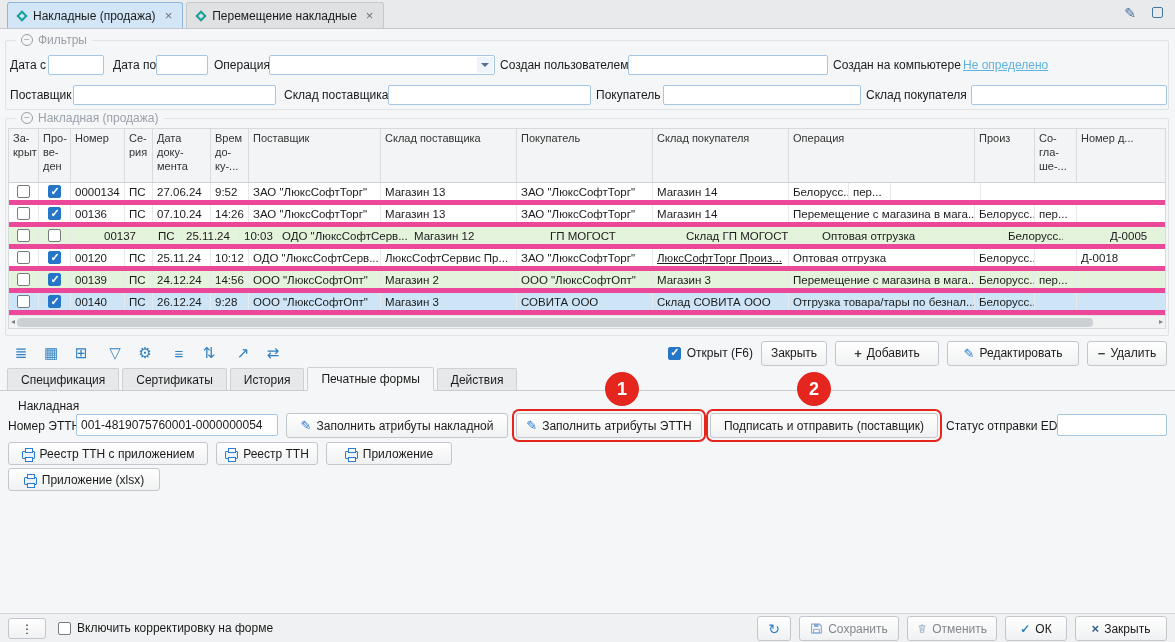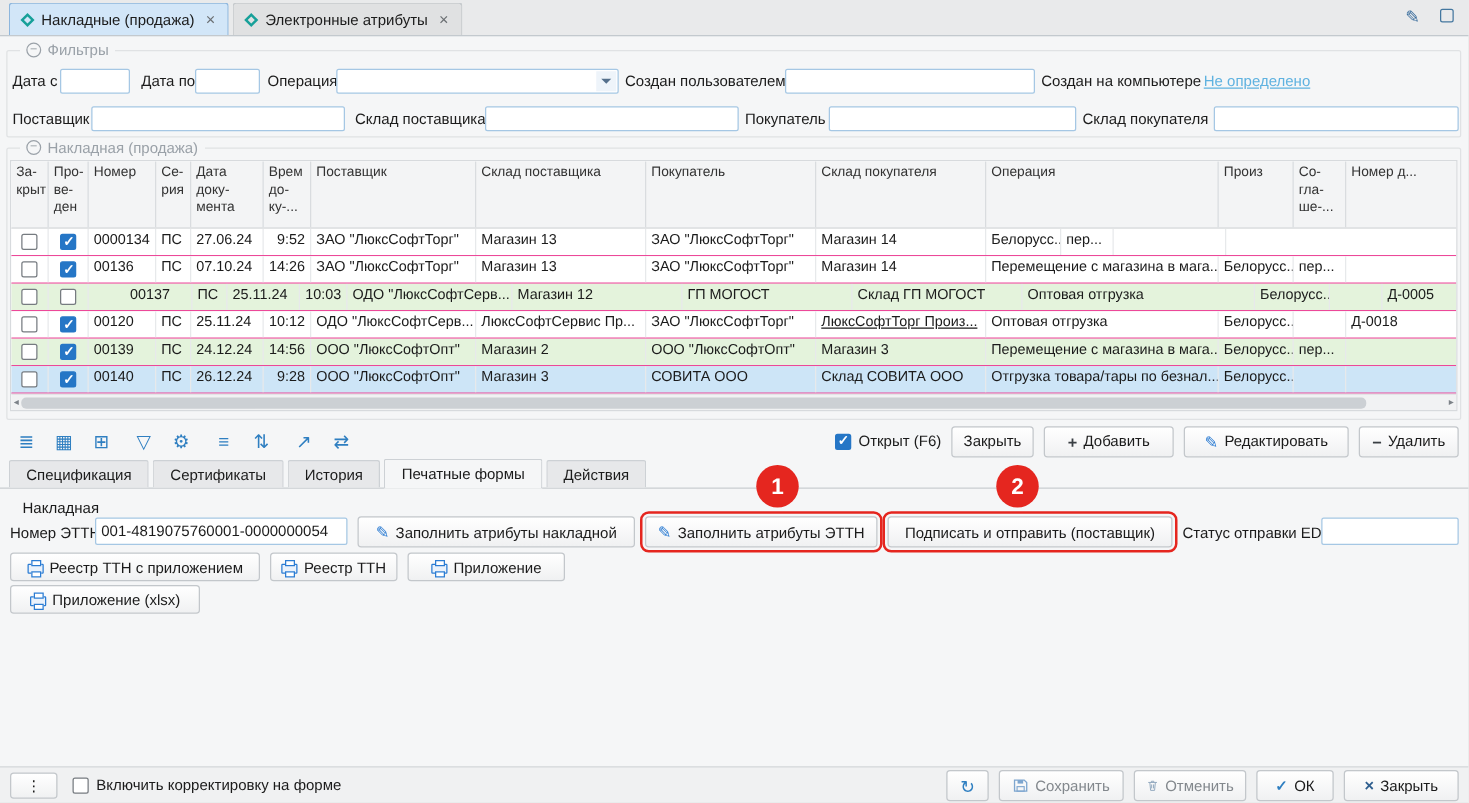--- a/index.html
+++ b/index.html
@@ -34,27 +34,27 @@
   .combo-arrow{position:absolute;right:1px;top:1px;bottom:1px;width:16px;background:#eef4fa;
                display:flex;align-items:center;justify-content:center}
   .combo-arrow::after{content:"";border:4px solid transparent;border-top-color:#55708c;margin-top:4px}
   .link{position:absolute;height:20px;line-height:20px;color:#5fb2e0;text-decoration:underline;cursor:pointer;white-space:nowrap}
 
   
   .table{position:absolute;left:2px;top:9px;width:1158px;background:#fff;border:1px solid #d7dadd;overflow:hidden}
   .thead{display:flex;height:54px;background:#f3f4f5;border-bottom:1px solid #cfd2d5;overflow:hidden}
   .th{flex:none;padding:3px 4px;font-size:11px;color:#333;border-right:1px solid #d9dcdf;
       white-space:pre-line;line-height:1.25;overflow:hidden}
-  .tr{display:flex;height:22px;border-bottom:1px solid #ec4899;background:#fff;overflow:hidden;cursor:pointer}
+  .tr{display:flex;height:22px;border-bottom:5px solid #ec4899;background:#fff;overflow:hidden;cursor:pointer}
   .tr.row-green{background:#e4f3dc}
   .tr.row-selected{background:#cde5f7}
   .td{flex:none;padding:3px 4px;font-size:11.5px;color:#1b1b1b;border-right:1px solid #e7e9eb;
       white-space:nowrap;overflow:hidden}
   .td-check{display:flex;align-items:center;justify-content:center;padding:0}
-  .td-right{text-align:right}
+  .td-right{text-align:left}
   .hscroll{height:13px;display:flex;align-items:center;background:#f1f2f3;border-top:1px solid #e2e4e6;padding:0 2px;gap:2px}
   .hs-btn{font-size:8px;color:#7c8288;line-height:1;cursor:pointer}
   .hs-thumb{height:9px;width:1076px;background:#ccd0d4;border-radius:4px;cursor:pointer}
 
   
   .checkbox{display:inline-block;width:13px;height:13px;border:1px solid #767b80;border-radius:2px;background:#fff;position:relative;flex:none;cursor:pointer}
   .checkbox.checked{background:#2576c6;border-color:#2576c6}
   .checkbox.checked::after{content:"✓";position:absolute;left:1.5px;top:-1.5px;color:#fff;font-size:11px;font-weight:bold}
   .cb-row{display:flex;align-items:center;gap:6px;cursor:pointer;white-space:nowrap}
 
@@ -106,21 +106,21 @@
 <div class="app">
 
   <div class="tabbar">
     <div class="wtab active">
       <span class="tab-icon"></span>
       <span class="wtab-label">Накладные (продажа)</span>
       <span class="wtab-close">×</span>
     </div>
     <div class="wtab">
       <span class="tab-icon"></span>
-      <span class="wtab-label">Электронные атрибуты</span>
+      <span class="wtab-label">Перемещение накладные</span>
       <span class="wtab-close">×</span>
     </div>
     <div class="tabbar-tools">
       <span class="ticon">✎</span>
       <span class="ticon"><span class="expand-box"></span></span>
     </div>
   </div>
 
   <div class="group" style="left:5px;top:40px;width:1164px;height:70px">
     <div class="group-label">

